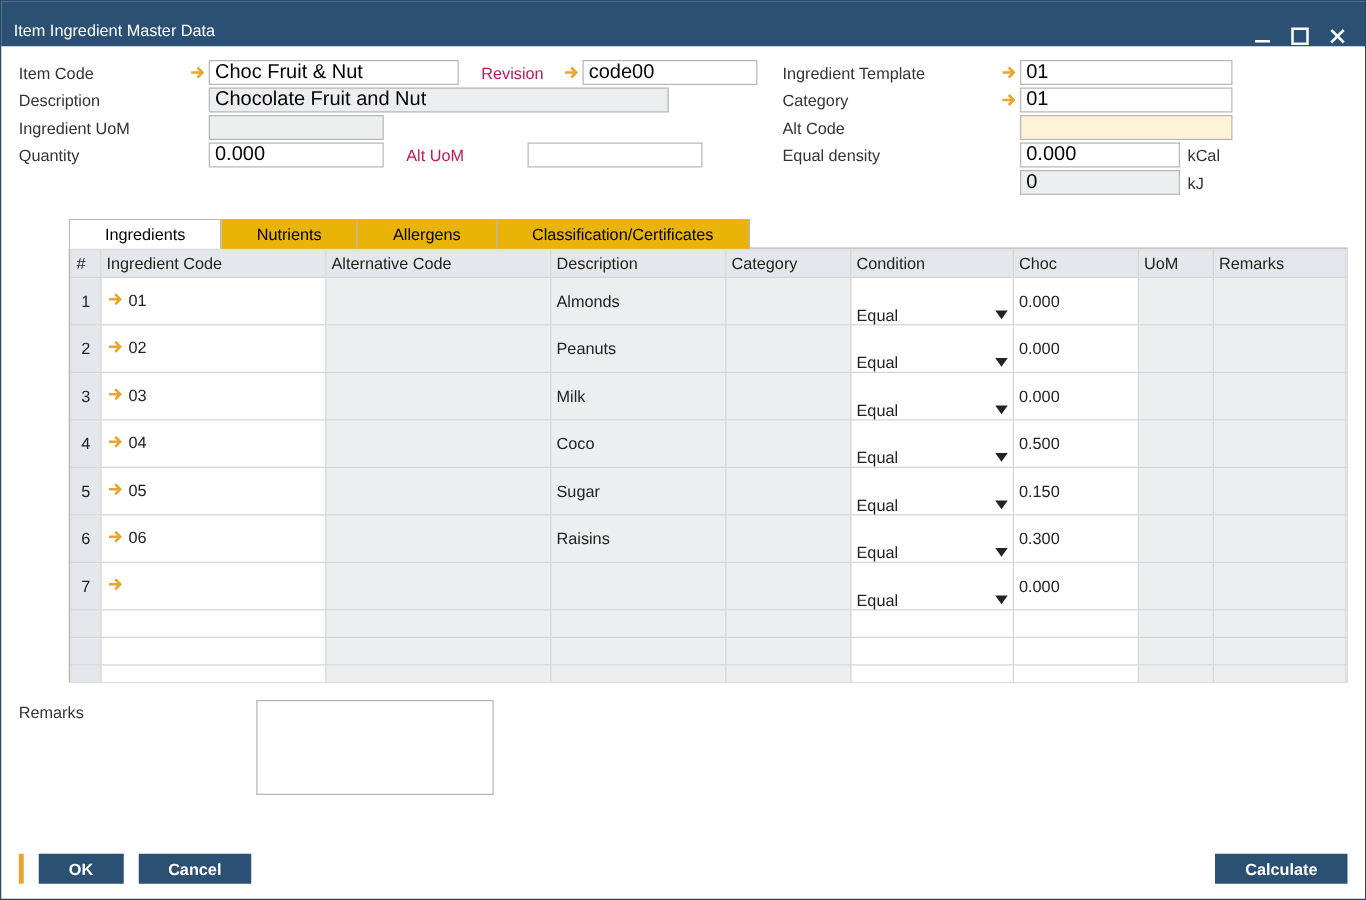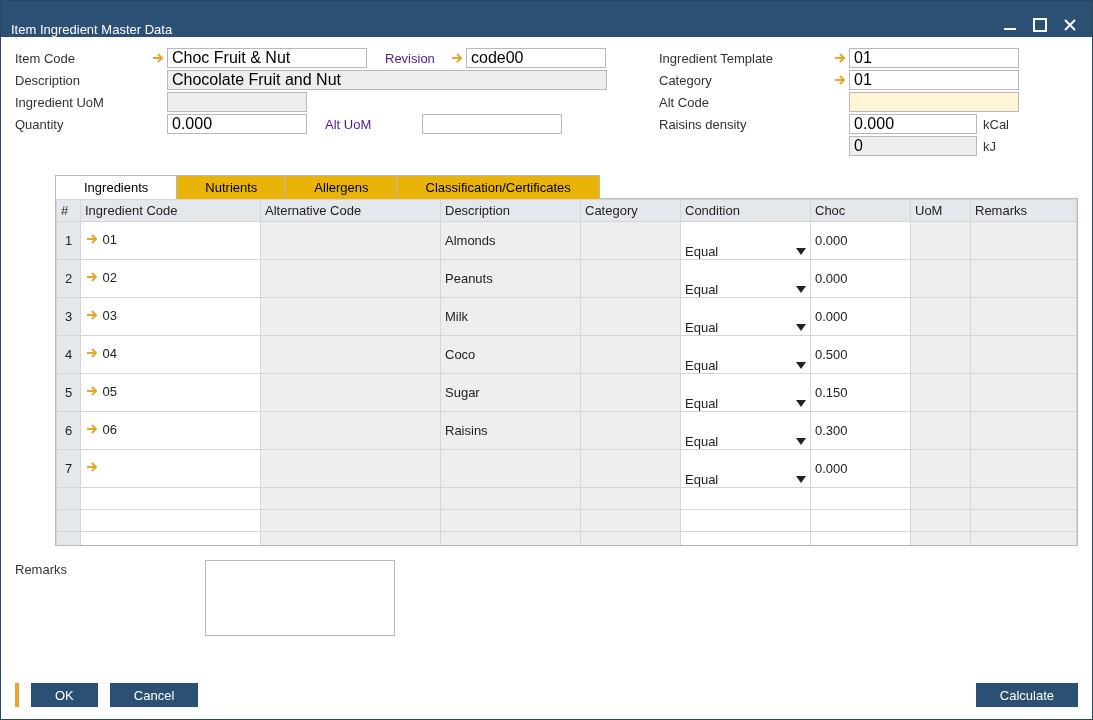--- a/index.html
+++ b/index.html
@@ -1,35 +1,35 @@
 <!DOCTYPE html>
 <html><head>
 <meta charset="utf-8">
 <style>
   * { box-sizing: border-box; margin: 0; padding: 0; font-family: Tahoma, Arial, sans-serif; font-size: 13px; }
   body { background: #fff; }
   .window { width: 1093px; height: 720px; border: 1px solid #284866; background: #fff; display: flex; flex-direction: column; }
-  .titlebar { background: #2b5074; color: #fff; height: 36px; display: flex; align-items: flex-end; padding: 0 10px; font-size: 16px; }
+  .titlebar { background: #2b5074; color: #fff; height: 36px; display: flex; align-items: flex-start; padding: 16px 10px; font-size: 16px; }
   .titlebar .spacer { flex: 1; }
   .win-btn { width: 24px; height: 24px; margin-left: 6px; display: inline-flex; align-items: center; justify-content: center; cursor: pointer; }
   .win-btn svg { stroke: #fff; fill: none; }
   .content { flex: 1; padding: 10px 14px 10px 14px; display: flex; flex-direction: column; }
-  .form-top { display: flex; gap: 52px; }
+  .form-top { display: flex; gap: 20px; }
   .form-col { flex: 1; }
   .form-row { display: flex; align-items: center; height: 22px; margin-bottom: 0; }
   .form-label { width: 152px; color: #333; }
   .arrow { width: 14px; height: 14px; flex-shrink: 0; margin-right: 2px; margin-left: -16px; }
   .arrow svg { display: block; }
   input[type=text] { height: 20px; border: 1px solid #b8b8b8; padding: 0 4px; background: #fff; font-size: 16px; }
   input[readonly] { background: #eceef0; }
   .input-sm { width: 140px; }
   .input-md { width: 200px; }
-  .input-lg { width: 440px; }
+  .input-lg { width: 368px; }
   .input-rv { width: 140px; }
-  .sub-label { width: 115px; color: #4c1d95; }
+  .sub-label { width: 115px; color: #be185d; }
   .right-col .form-label { width: 190px; }
   .right-col input { width: 128px; }
   .highlight { background: #fff5d6 !important; }
   .unit { margin-left: 6px; color: #333; }
 
   .tabs { margin-top: 18px; padding-left: 40px; }
   .tab-row { display: flex; }
   .tab { border: 1px solid #b8b8b8; border-bottom: none; padding: 4px 28px; background: #eab308; cursor: pointer; margin-right: -1px; }
   .tab.active { background: #fff; position: relative; z-index: 2; }
   .tab-body { border: 1px solid #b8b8b8; height: 348px; overflow: auto; margin-top: -1px; background: #fff; }
@@ -42,21 +42,21 @@
   .cell-arrow { display: inline-block; width: 14px; vertical-align: middle; }
   .cond { display: flex; justify-content: space-between; align-items: center; margin-top: 22px; }
   .dd { width: 0; height: 0; border-left: 5px solid transparent; border-right: 5px solid transparent; border-top: 7px solid #222; }
 
   .remarks { margin-top: 14px; display: flex; }
   .remarks label { width: 190px; color: #333; margin-top: 2px; }
   .remarks textarea { width: 190px; height: 76px; border: 1px solid #b8b8b8; resize: none; }
 
   .footer { display: flex; align-items: center; padding: 0 14px 12px 14px; gap: 12px; }
   .gold-bar { width: 4px; height: 24px; background: #e8a62e; }
-  .btn { background: #2b5074; color: #fff; border: none; height: 24px; padding: 0 24px; cursor: pointer; font-size: 13px; }
+  .btn { background: #2b5074; color: #fff; border: none; height: 24px; padding: 0 24px; cursor: pointer; font-size: 13px; font-weight: bold; }
   .footer .spacer { flex: 1; }
 </style>
 </head>
 <body>
 
 <div class="window">
   <div class="titlebar">
     <span>Item Ingredient Master Data</span>
     <span class="spacer"></span>
     <span class="win-btn">
@@ -129,21 +129,21 @@
                 <path d="M2 7 L10 7 M7 3 L11 7 L7 11" stroke="#e8a62e" stroke-width="2" fill="none"></path>
               </svg>
             </span>
           <input type="text" style="width: 170px;" value="01">
         </div>
         <div class="form-row">
           <span class="form-label">Alt Code</span>
           <input type="text" class="highlight" style="width: 170px;" value="">
         </div>
         <div class="form-row">
-          <span class="form-label">Raisins density</span>
+          <span class="form-label">Equal density</span>
           <input type="text" value="0.000" style="">
           <span class="unit">kCal</span>
         </div>
         <div class="form-row">
           <span class="form-label"></span>
           <input type="text" readonly="" value="0" style="">
           <span class="unit">kJ</span>
         </div>
       </div>
     </div>

